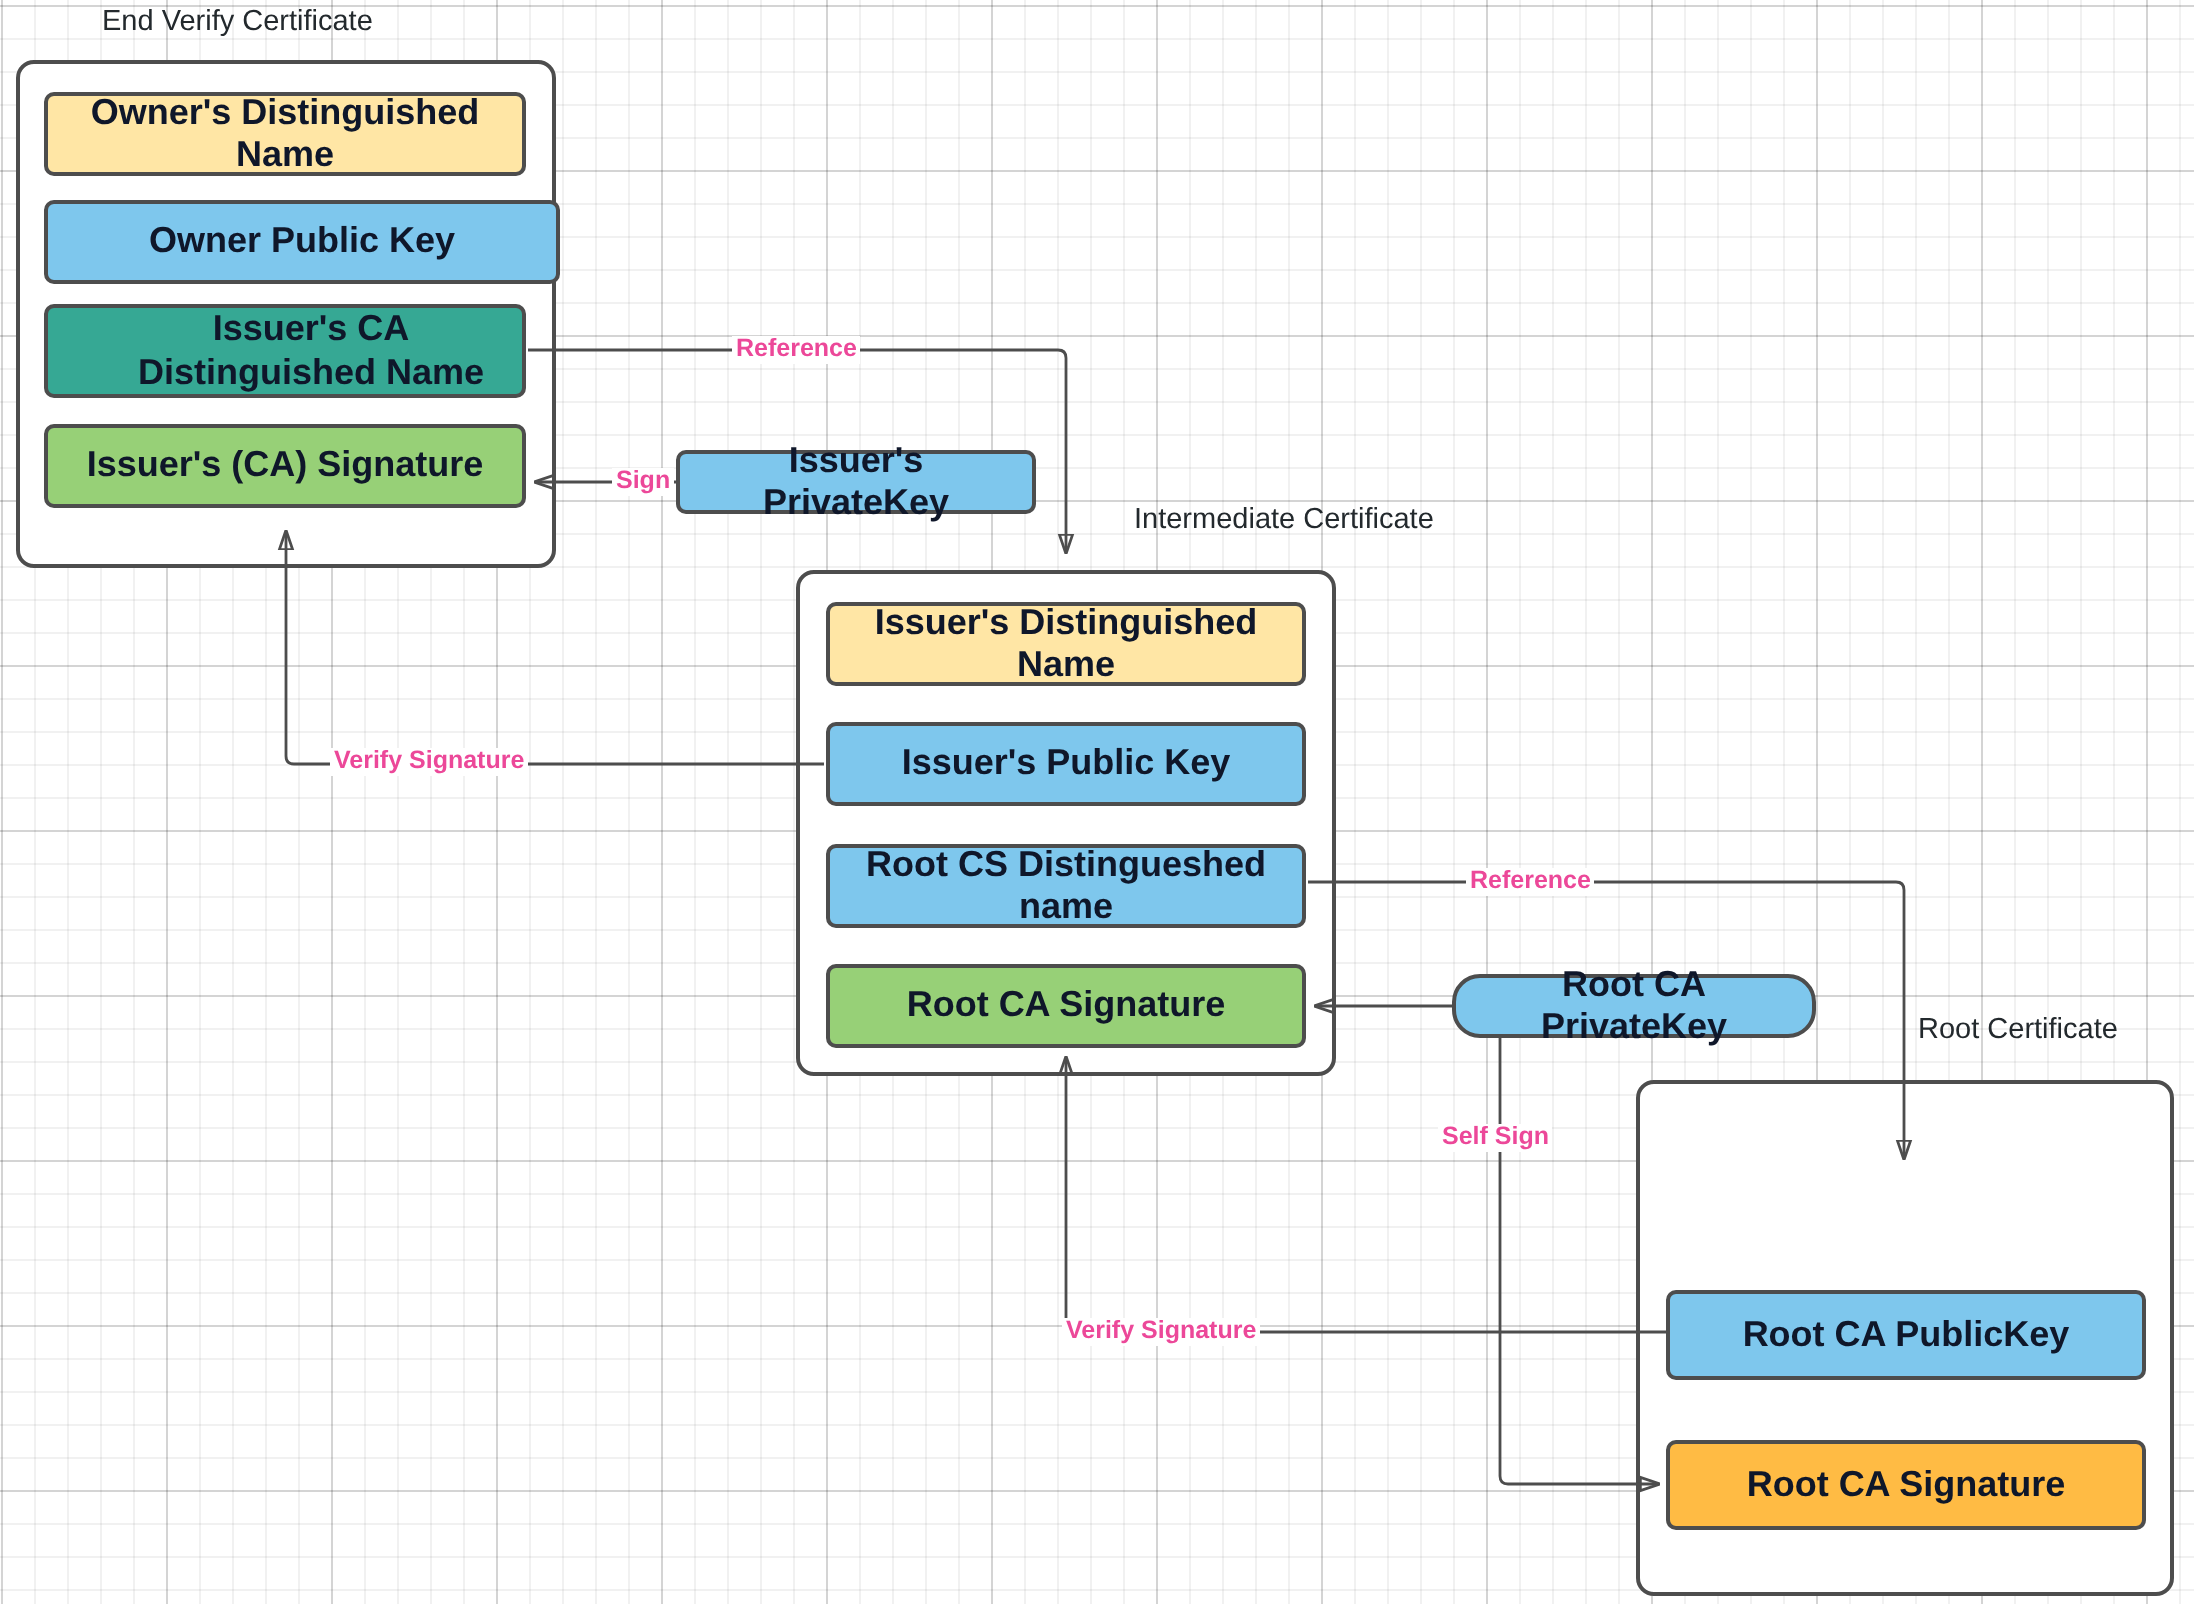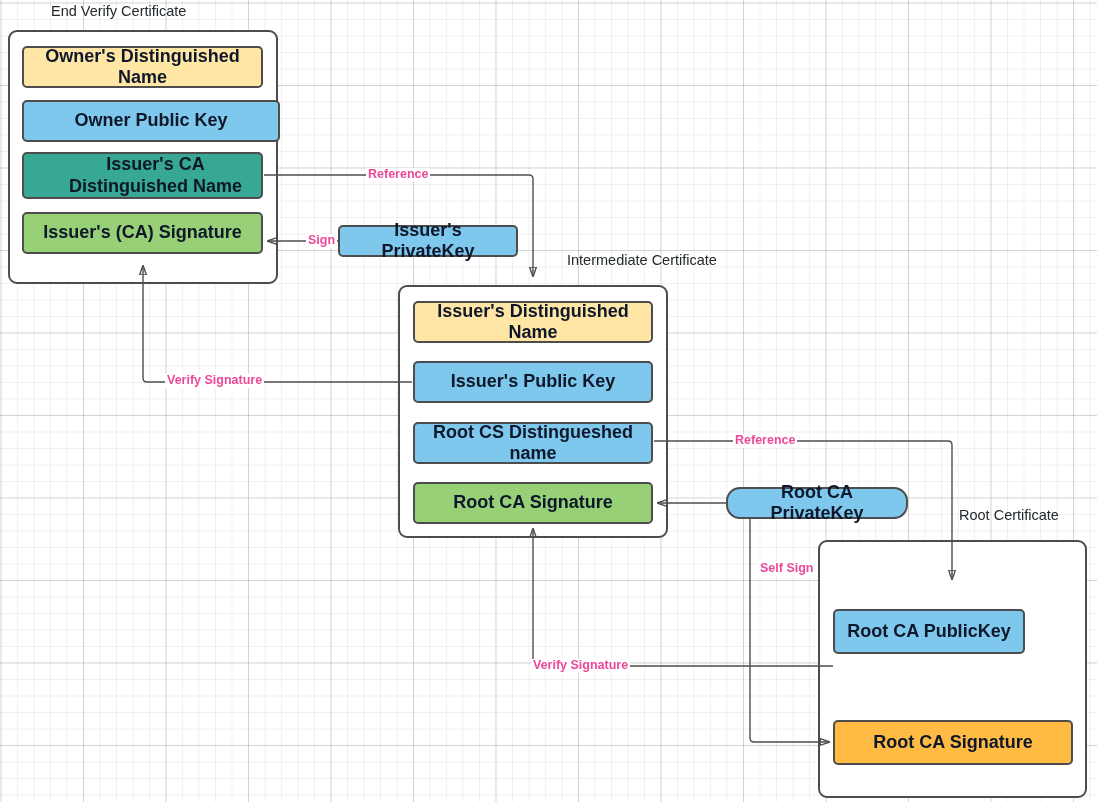--- a/index.html
+++ b/index.html
@@ -141,29 +141,29 @@
 
   <div class="fbox c-green" style="left:413px; top:482px; width:240px; height:42px;">Root CA Signature</div>
 
   <div class="fbox c-blue" style="left:726px; top:487px; width:182px; height:32px;border-radius:14px;">Root CA PrivateKey</div>
 
   <div class="group-caption" style="left:959px; top:507px;">Root Certificate</div>
 
   <div class="cert-container" style="left:818px; top:540px; width:269px; height:258px;"></div>
 
 
-  <div class="fbox c-blue" style="left:833px; top:609px; width:192px; height:45px;">Root CA PublicKey</div>
+  <div class="fbox c-blue" style="left:833px; top:645px; width:240px; height:45px;">Root CA PublicKey</div>
 
   <div class="fbox c-orange" style="left:833px; top:720px; width:240px; height:45px;">Root CA Signature</div>
 
   <div class="edge-label" style="left:366px; top:168px;">Reference</div>
 
   <div class="edge-label" style="left:284px; top:234px;margin-left:22px;">Sign</div>
 
   <div class="edge-label" style="left:165px; top:374px;">Verify Signature</div>
 
   <div class="edge-label" style="left:733px; top:434px;">Reference</div>
 
   <div class="edge-label" style="left:531px; top:659px;">Verify Signature</div>
 
-  <div class="edge-label" style="left:758px; top:562px;">Self Sign</div>
+  <div class="edge-label" style="left:719px; top:562px;">Self Sign</div>
 
 </div>
 
 </body></html>

